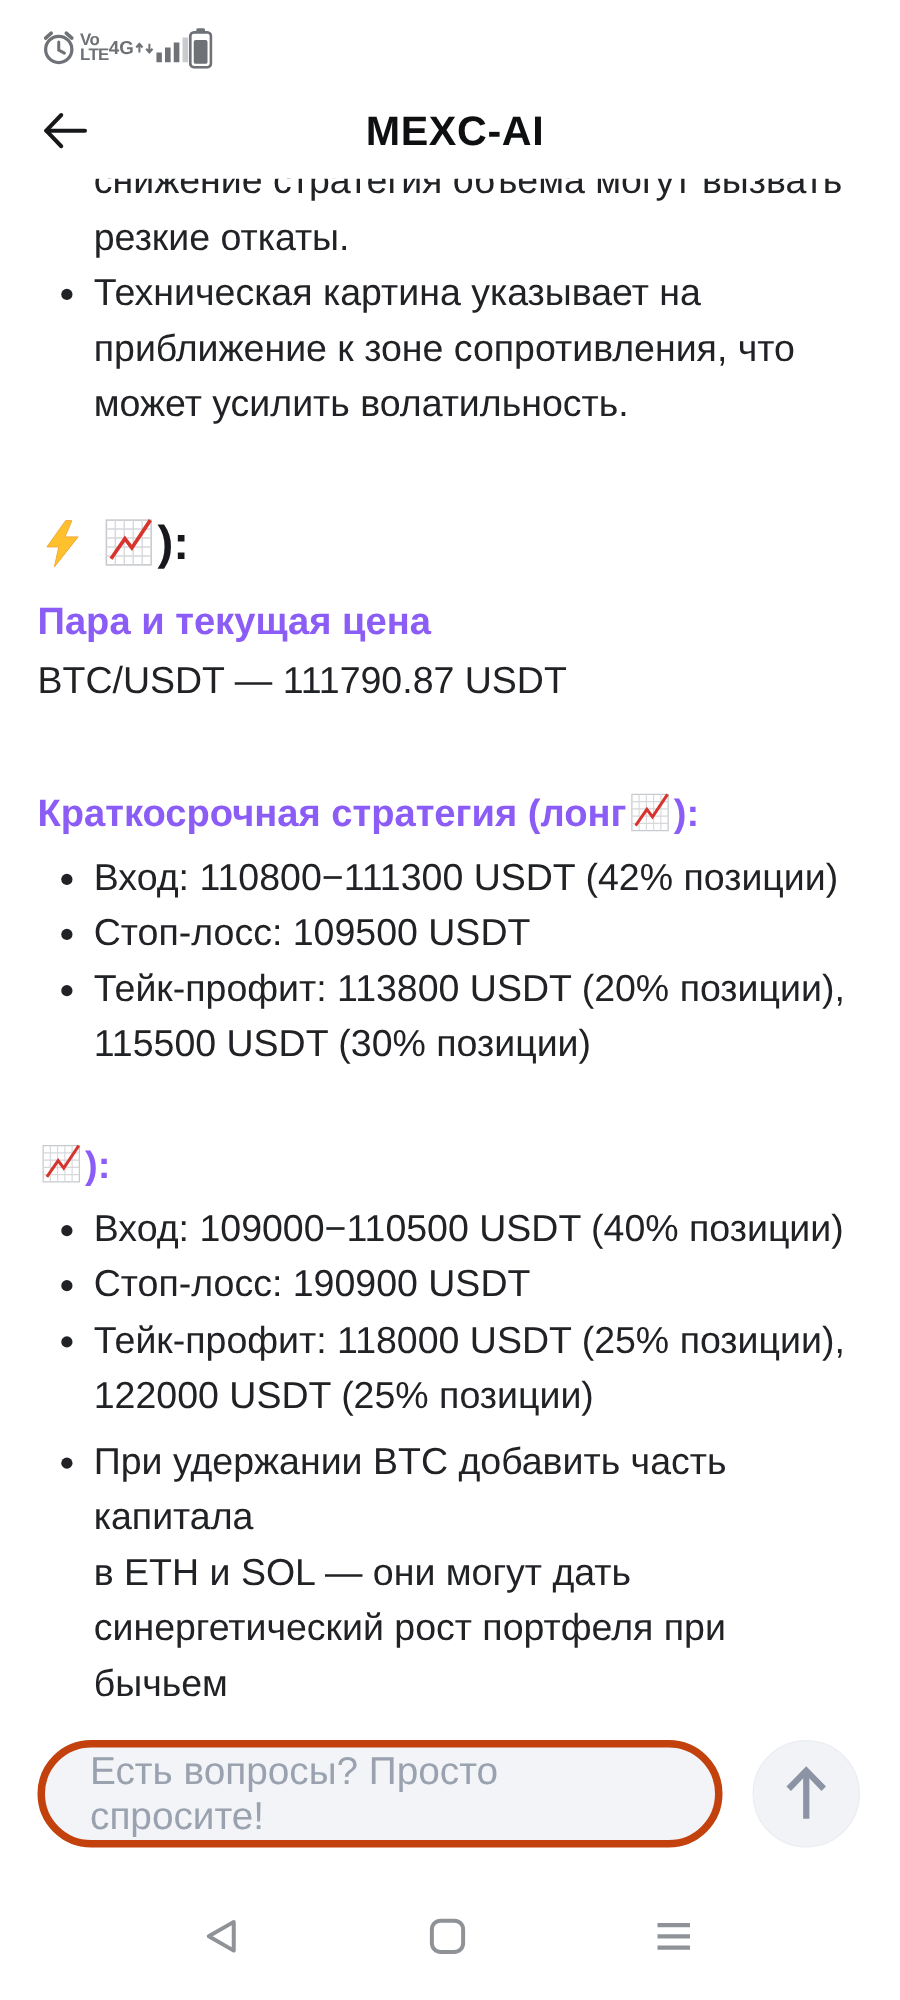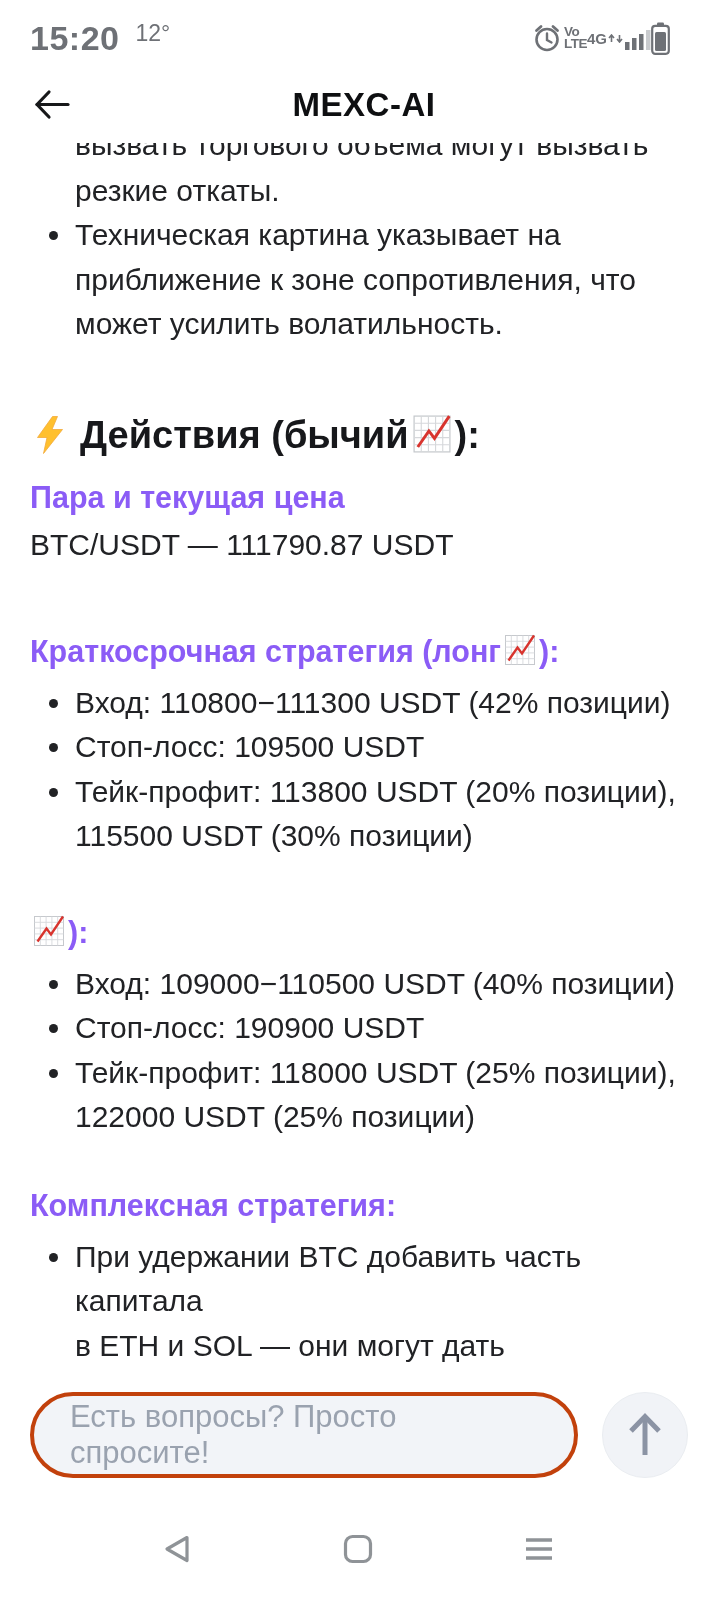--- a/index.html
+++ b/index.html
@@ -63,21 +63,21 @@
   .mt-sec2 { margin-top:51px; }
   .mt-sec3 { margin-top:43px; }
   .pair-value { margin-top:4px; line-height:44px; }
   ul.bullets.after-h { margin-top:8px; }
   .chart-ico { margin:0 2px; position:relative; top:-1px; }
 
   
   .composer { position:absolute; top:1392px; left:0; width:720px; height:86px; }
   .input-pill {
     position:absolute; left:30px; top:0; width:548px; height:86px;
-    background:#f2f4f8; border:4px solid #c2410c; border-radius:43px;
+    background:#f2f4f8; border:6px solid #c2410c; border-radius:43px;
     display:flex; align-items:center; padding:0 36px; cursor:text;
   }
   .placeholder { font-size:31px; color:#9aa2af; }
   .send-btn {
     position:absolute; left:602px; top:0; width:86px; height:86px;
     background:#f1f3f7; border:1px solid #eaedf1; border-radius:50%;
     display:flex; align-items:center; justify-content:center; cursor:pointer;
   }
 
   
@@ -86,24 +86,20 @@
   .nav-back   { left:160px; top:14px; }
   .nav-home   { left:343px; top:14px; }
   .nav-recent { left:524px; top:17px; }
 </style>
 </head>
 <body>
 
 <div class="screen">
 
   <div class="status-bar">
-    <div class="status-left">
-      <span class="status-time">15:20</span>
-      <span class="status-temp">12°</span>
-    </div>
     <div class="status-right">
       <svg width="34" height="34" viewBox="0 0 34 34">
         <circle cx="17" cy="18.5" r="10.5" fill="none" stroke="#6e7176" stroke-width="2.6"></circle>
         <path d="M17 12.5 V19 L21.5 21.5" fill="none" stroke="#6e7176" stroke-width="2.4" stroke-linecap="round"></path>
         <path d="M6.5 9.5 L11 5.5" stroke="#6e7176" stroke-width="2.8" stroke-linecap="round"></path>
         <path d="M27.5 9.5 L23 5.5" stroke="#6e7176" stroke-width="2.8" stroke-linecap="round"></path>
       </svg>
       <div class="volte">
         <span>Vo</span>
         <span>LTE</span>
@@ -135,35 +131,34 @@
         <path d="M17 5 L5 17.5 L17 30" fill="none" stroke="#17181a" stroke-width="3.2" stroke-linecap="round" stroke-linejoin="round"></path>
         <path d="M5 17.5 H36" fill="none" stroke="#17181a" stroke-width="3.2" stroke-linecap="round"></path>
       </svg>
     </button>
     <div class="page-title">MEXC-AI</div>
   </div>
 
   <div class="content">
 
     <div class="clip-line">
-      <div>вызвать торгового объема могут вызвать</div>
+      <div>снижение стратегия объема могут вызвать</div>
     </div>
     <div class="cont-line">резкие откаты.</div>
 
     <ul class="bullets">
       <li>Техническая картина указывает на
 приближение к зоне сопротивления, что
 может усилить волатильность.</li>
     </ul>
 
     <h1 class="actions">
       <svg class="bolt" width="40" height="40" viewBox="0 0 32 40">
         <path d="M18.5 1.5 L3.5 22.5 H13 L9.5 38.5 L28.5 14.5 H18 L23.5 1.5 Z" fill="#ffc02e" stroke="#f2a93b" stroke-width="0.8" stroke-linejoin="round"></path>
       </svg>
-      <span>Действия (бычий</span>
       <svg class="chart-ico" width="42" height="42" viewBox="0 0 34 34">
         <rect x="2.5" y="2.5" width="29" height="29" fill="#ffffff" stroke="#c6c9cd" stroke-width="1"></rect>
         <path d="M8.3 2.5 V31.5 M14.1 2.5 V31.5 M19.9 2.5 V31.5 M25.7 2.5 V31.5 M2.5 8.3 H31.5 M2.5 14.1 H31.5 M2.5 19.9 H31.5 M2.5 25.7 H31.5" stroke="#d6d8db" stroke-width="0.9"></path>
         <path d="M5.5 27.5 L14.5 14.5 L19 20.5 L31 2.5" fill="none" stroke="#d8342e" stroke-width="2.4"></path>
       </svg>
       <span>):</span>
     </h1>
 
     <h2 class="sec mt-pair">Пара и текущая цена</h2>
     <p class="pair-value">BTC/USDT — 111790.87 USDT</p>
@@ -192,21 +187,20 @@
       </svg>
       <span>):</span>
     </h2>
     <ul class="bullets after-h">
       <li>Вход: 109000−110500 USDT (40% позиции)</li>
       <li>Стоп-лосс: 190900 USDT</li>
       <li>Тейк-профит: 118000 USDT (25% позиции),
 122000 USDT (25% позиции)</li>
     </ul>
 
-    <h2 class="sec mt-sec3">Комплексная стратегия:</h2>
     <ul class="bullets after-h">
       <li>При удержании BTC добавить часть капитала
 в ETH и SOL — они могут дать
 синергетический рост портфеля при бычьем</li>
     </ul>
 
   </div>
 
   <div class="composer">
     <div class="input-pill">

